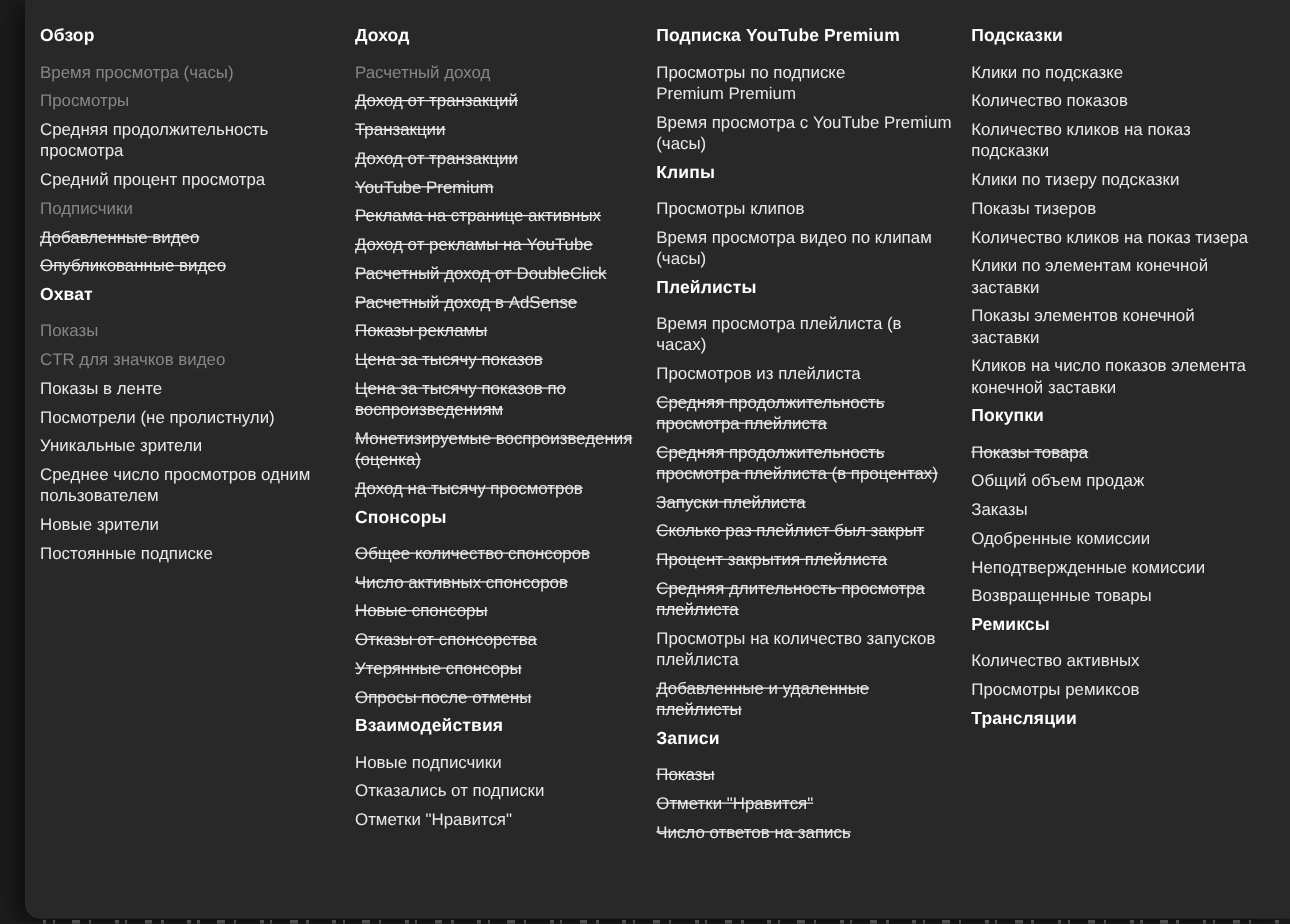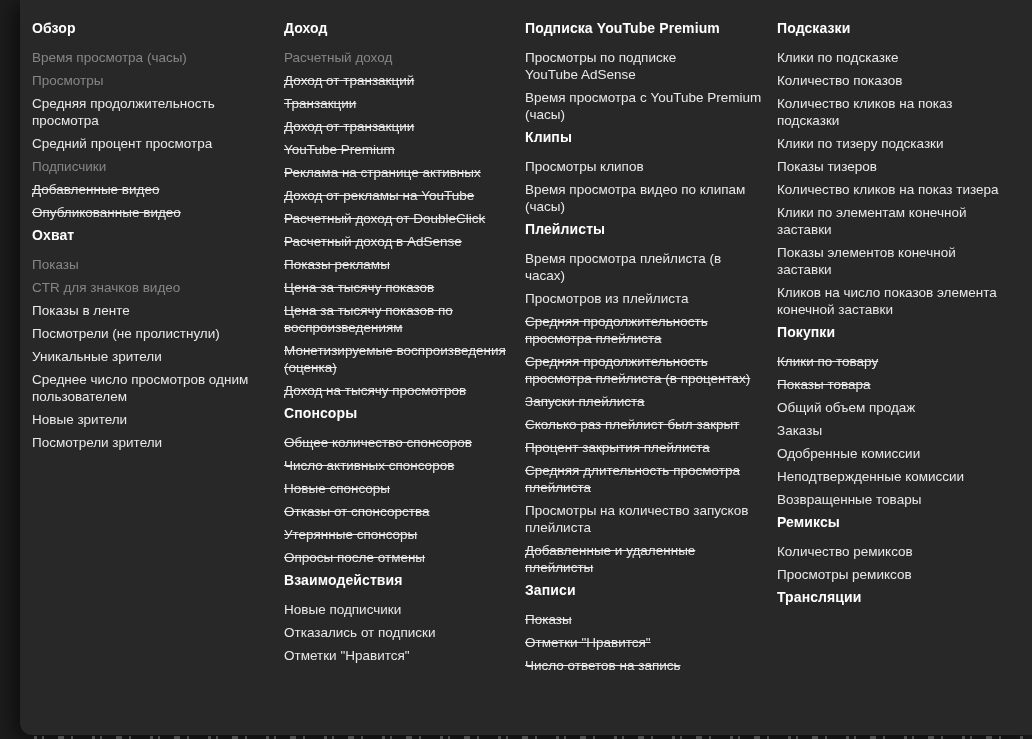--- a/index.html
+++ b/index.html
@@ -85,21 +85,21 @@
         <div class="section">
           <div class="section-title">Охват</div>
           <div class="item muted">Показы</div>
           <div class="item muted">CTR для значков видео</div>
           <div class="item normal">Показы в ленте</div>
           <div class="item normal">Посмотрели (не пролистнули)</div>
           <div class="item normal">Уникальные зрители</div>
           <div class="item normal">Среднее число просмотров одним
 пользователем</div>
           <div class="item normal">Новые зрители</div>
-          <div class="item normal">Посмотрели зрители</div>
+          <div class="item normal">Постоянные подписке</div>
         </div>
       </div>
       <div class="col">
         <div class="section">
           <div class="section-title">Доход</div>
           <div class="item muted">Расчетный доход</div>
           <div class="item strike">Доход от транзакций</div>
           <div class="item strike">Транзакции</div>
           <div class="item strike">Доход от транзакции</div>
           <div class="item strike">YouTube Premium</div>
@@ -128,21 +128,21 @@
           <div class="section-title">Взаимодействия</div>
           <div class="item normal">Новые подписчики</div>
           <div class="item normal">Отказались от подписки</div>
           <div class="item normal">Отметки "Нравится"</div>
         </div>
       </div>
       <div class="col">
         <div class="section">
           <div class="section-title">Подписка YouTube Premium</div>
           <div class="item normal">Просмотры по подписке
-YouTube AdSense</div>
+Premium Premium</div>
           <div class="item normal">Время просмотра с YouTube Premium
 (часы)</div>
         </div>
         <div class="section">
           <div class="section-title">Клипы</div>
           <div class="item normal">Просмотры клипов</div>
           <div class="item normal">Время просмотра видео по клипам
 (часы)</div>
         </div>
         <div class="section">
@@ -182,31 +182,30 @@
         </div>
         <div class="section">
           <div class="item normal">Клики по элементам конечной
 заставки</div>
           <div class="item normal">Показы элементов конечной заставки</div>
           <div class="item normal">Кликов на число показов элемента
 конечной заставки</div>
         </div>
         <div class="section">
           <div class="section-title">Покупки</div>
-          <div class="item strike">Клики по товару</div>
           <div class="item strike">Показы товара</div>
           <div class="item normal">Общий объем продаж</div>
           <div class="item normal">Заказы</div>
           <div class="item normal">Одобренные комиссии</div>
           <div class="item normal">Неподтвержденные комиссии</div>
           <div class="item normal">Возвращенные товары</div>
         </div>
         <div class="section">
           <div class="section-title">Ремиксы</div>
-          <div class="item normal">Количество ремиксов</div>
+          <div class="item normal">Количество активных</div>
           <div class="item normal">Просмотры ремиксов</div>
         </div>
         <div class="section">
           <div class="section-title">Трансляции</div>
         </div>
       </div>
     </div>
 </div>
 <div class="clipped-row"></div>
 

